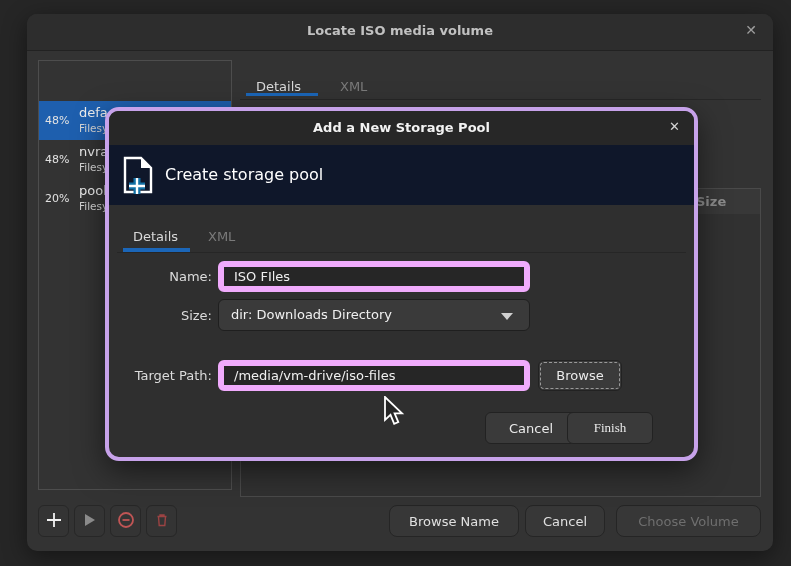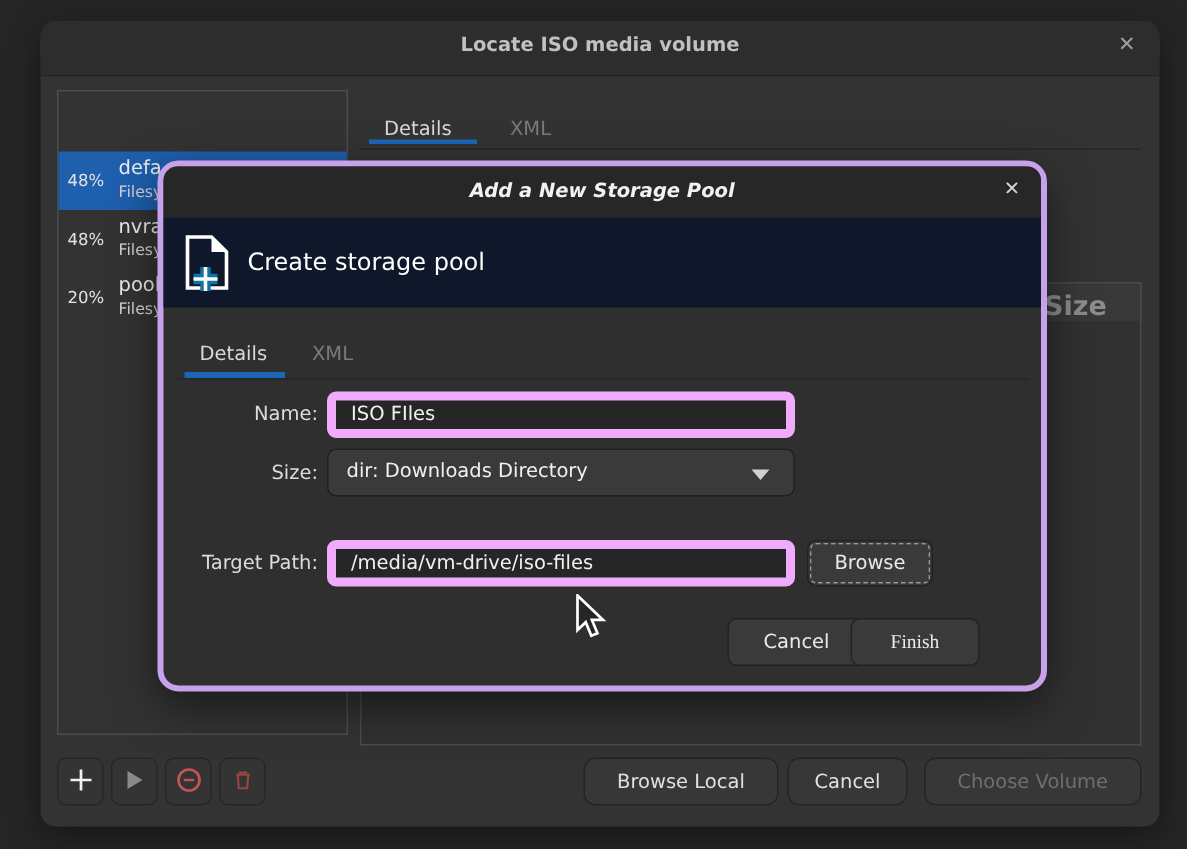--- a/index.html
+++ b/index.html
@@ -18,30 +18,30 @@
 
   .sidebar{position:absolute;left:11px;top:46px;width:194px;height:430px;background:#333;border:1px solid #4d4d4d;box-sizing:border-box;}
   .pool-row{position:absolute;left:0;width:192px;height:39px;}
   .pool-row.selected{background:#1e5fae;}
   .pool-pct{position:absolute;left:6px;top:13px;font-size:11px;color:#e2e2e2;}
   .pool-name{position:absolute;left:40px;top:4px;font-size:13px;color:#ececec;white-space:nowrap;}
   .pool-type{position:absolute;left:40px;top:21px;font-size:10.5px;color:#d4d4d4;white-space:nowrap;}
 
   .vol-header{position:absolute;left:213px;top:174px;width:521px;height:27px;background:#383838;border:1px solid #4a4a4a;box-sizing:border-box;}
   .vol-header .sep{position:absolute;left:448px;top:2px;width:1px;height:22px;background:#4a4a4a;}
-  .size-label{position:absolute;left:455px;top:5px;font-size:18px;font-weight:bold;color:#8c8c8c;}
+  .size-label{position:absolute;left:455px;top:5px;font-size:13px;font-weight:bold;color:#8c8c8c;}
   .vol-panel{position:absolute;left:213px;top:200px;width:521px;height:283px;background:#313131;border:1px solid #4a4a4a;border-top:none;box-sizing:border-box;}
 
   .toolbtn{position:absolute;top:491px;width:31px;height:32px;background:#343434;border:1px solid #272727;border-radius:6px;box-sizing:border-box;padding:0;cursor:pointer;display:flex;align-items:center;justify-content:center;}
   .btn{position:absolute;top:491px;height:32px;background:#373737;border:1px solid #252525;border-radius:8px;font-size:13px;color:#e0e0e0;font-family:inherit;cursor:pointer;}
   .btn.disabled{color:#6f6f6f;cursor:default;}
 
   
   .dialog{position:absolute;left:105px;top:107px;width:593px;height:354px;background:#2f2f2f;border:4px solid #c7a2ea;border-radius:14px;box-sizing:border-box;box-shadow:0 10px 30px rgba(0,0,0,.5);}
-  .dlg-titlebar{position:absolute;left:0;top:0;width:585px;height:34px;background:#272727;border-radius:9px 9px 0 0;font-style:italic;}
+  .dlg-titlebar{position:absolute;left:0;top:0;width:585px;height:34px;background:#272727;border-radius:9px 9px 0 0;}
   .dlg-title{position:absolute;left:0;right:0;top:9px;text-align:center;font-size:13px;font-weight:bold;color:#f2f2f2;}
   .dlg-close{position:absolute;right:14px;top:8px;font-size:13px;color:#d6d6d6;cursor:pointer;}
   .banner{position:absolute;left:0;top:34px;width:585px;height:60px;background:#0f172a;}
   .banner-text{position:absolute;left:56px;top:20px;font-size:16px;color:#ffffff;}
   .banner-icon{position:absolute;left:13px;top:10px;}
   .dlg-tabstrip-border{position:absolute;left:8px;top:141px;width:569px;border-bottom:1px solid #262626;}
   .dlg-tab-underline{position:absolute;left:14px;top:137px;width:67px;height:4px;background:#1b66b8;}
   .dlg-tab-details{left:24px;top:118px;}
   .dlg-tab-xml{left:99px;top:118px;}
 
@@ -121,21 +121,21 @@
       </span>
     </button>
     <button class="toolbtn" style="left:119px;">
       <span>
         <svg width="16" height="16" viewBox="0 0 16 16">
             <path d="M3.5 4.5 H12.5 M6 4.5 V3 H10 V4.5 M4.5 4.5 L5.2 13.5 H10.8 L11.5 4.5" fill="none" stroke="#9c4343" stroke-width="1.4"></path>
           </svg>
       </span>
     </button>
 
-    <button class="btn" style="left:362px;width:130px;">Browse Local</button>
+    <button class="btn" style="left:362px;width:130px;">Browse Name</button>
     <button class="btn" style="left:498px;width:80px;">Cancel</button>
     <button class="btn disabled" style="left:589px;width:145px;">Choose Volume</button>
   </div>
 
   <div class="dialog">
 
     <div class="dlg-titlebar">
       <span class="dlg-title">Add a New Storage Pool</span>
       <span class="dlg-close">✕</span>
     </div>

